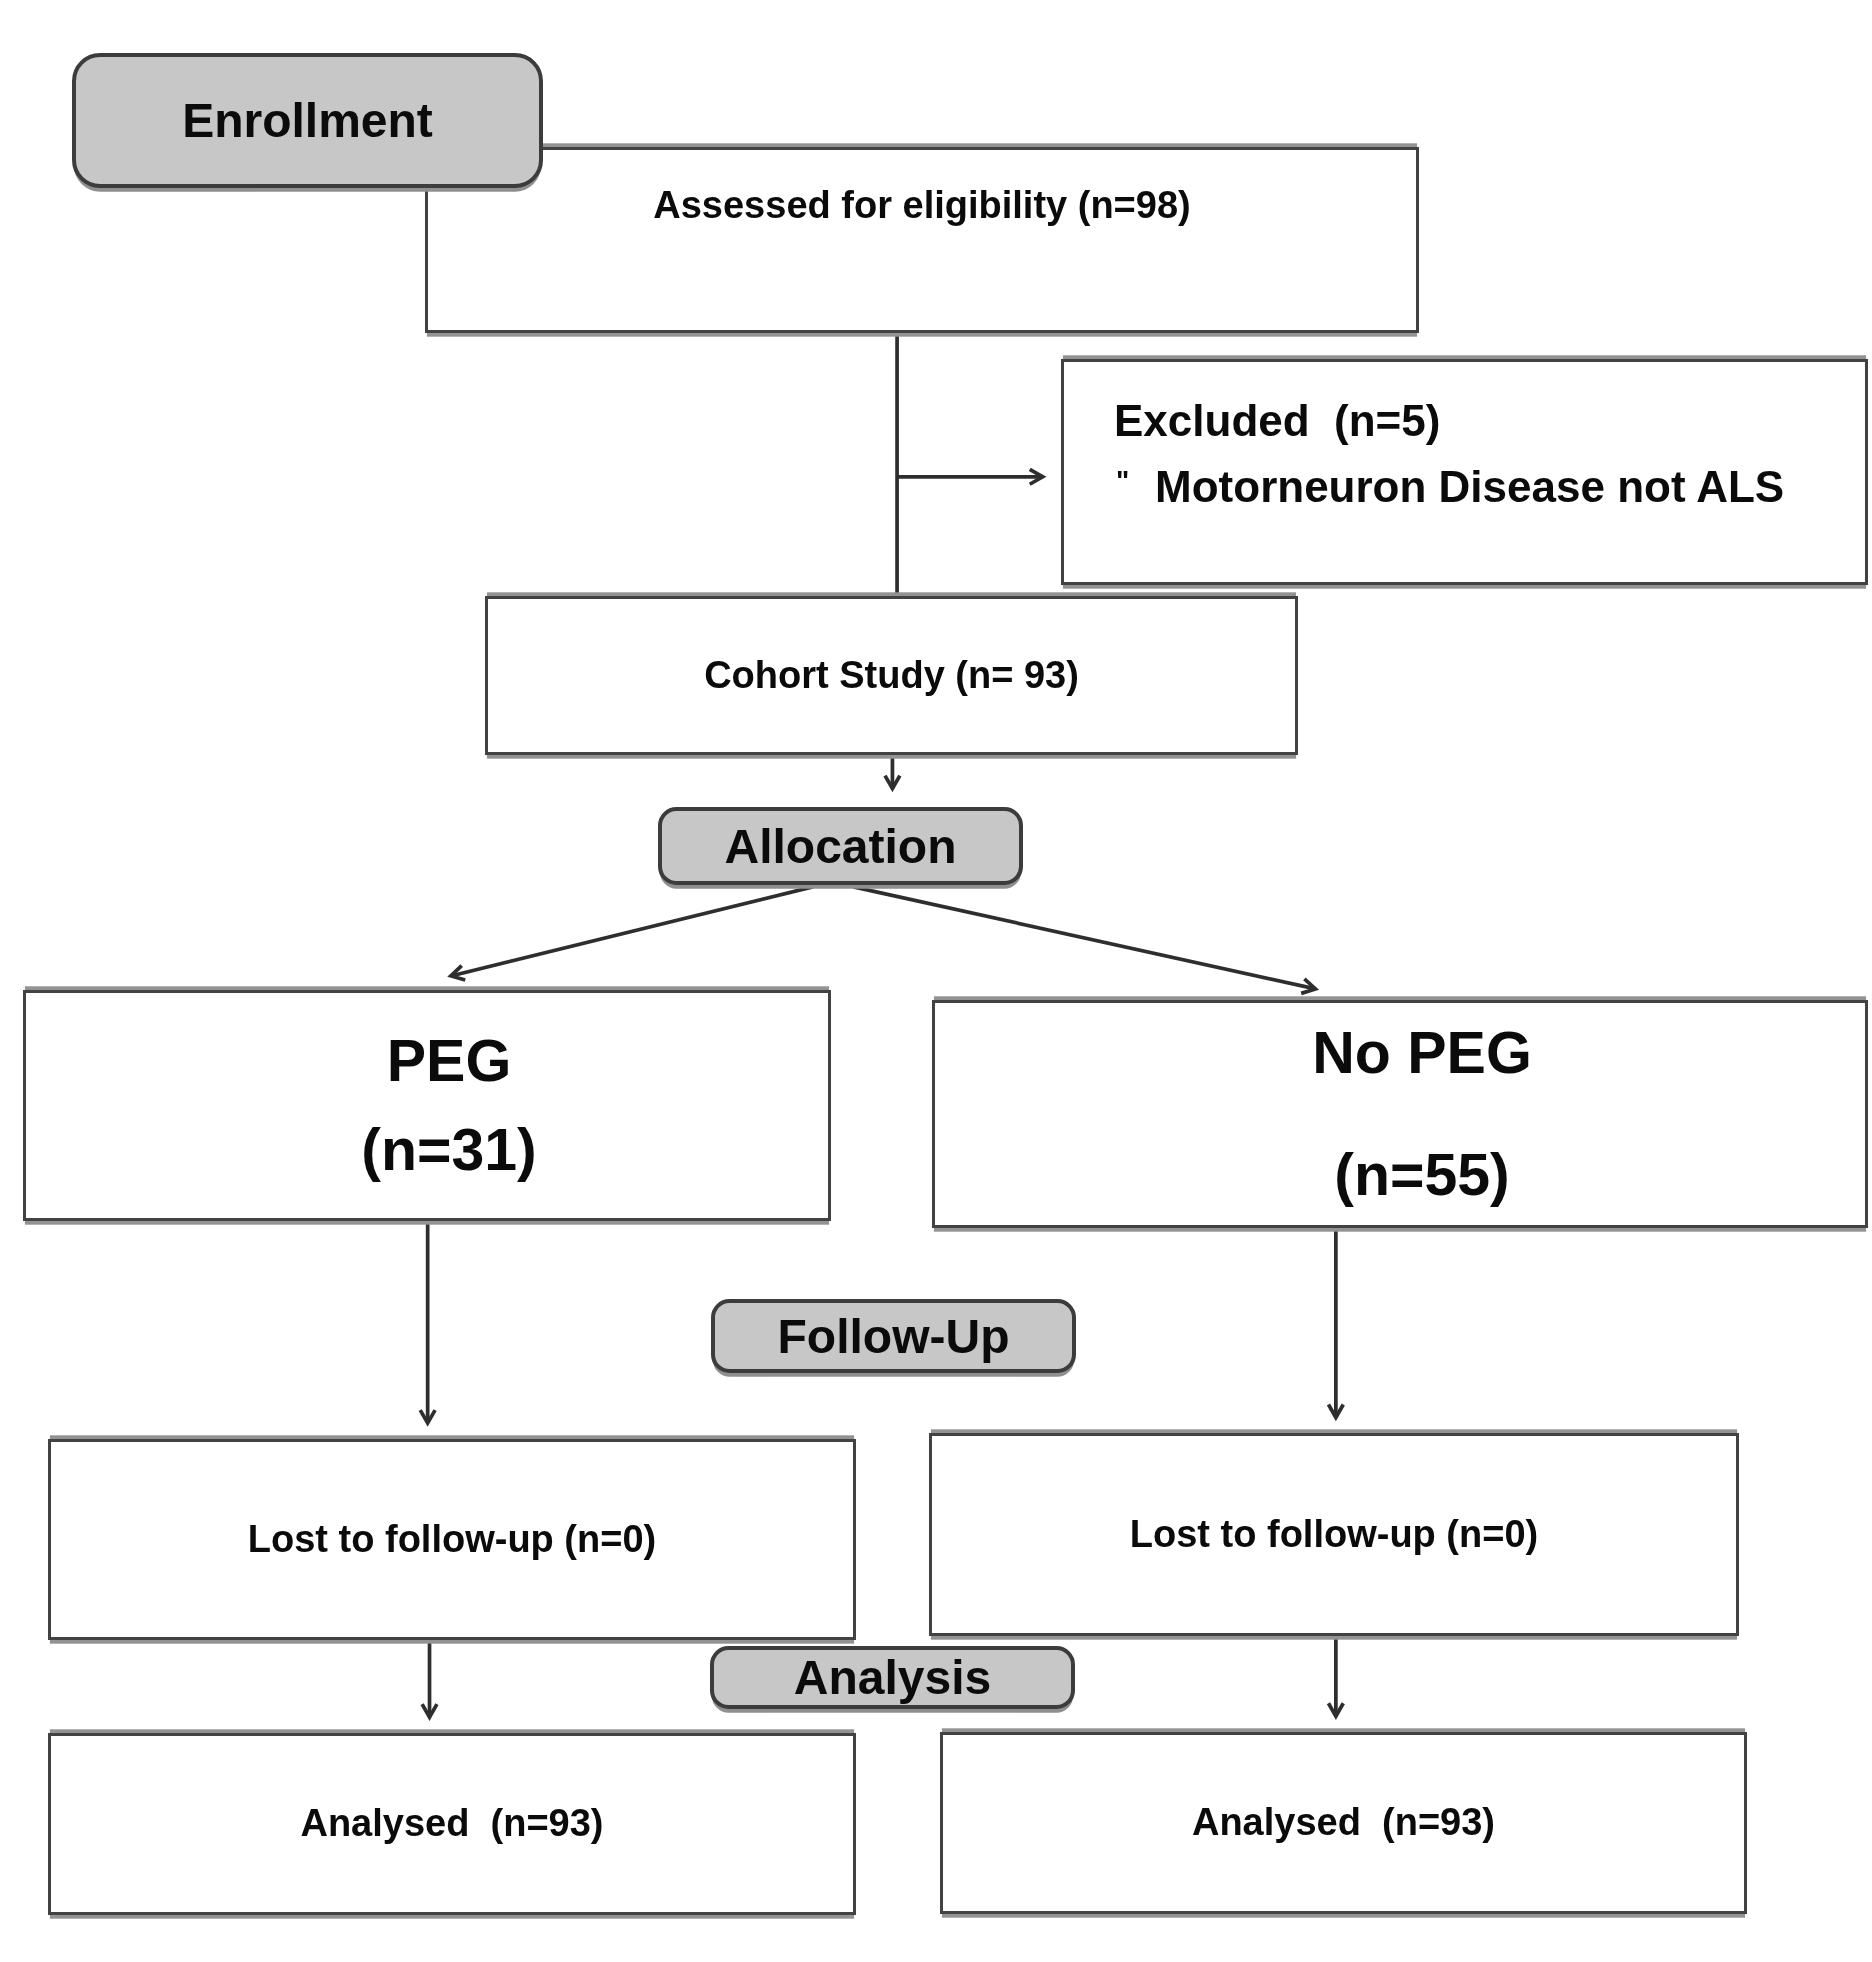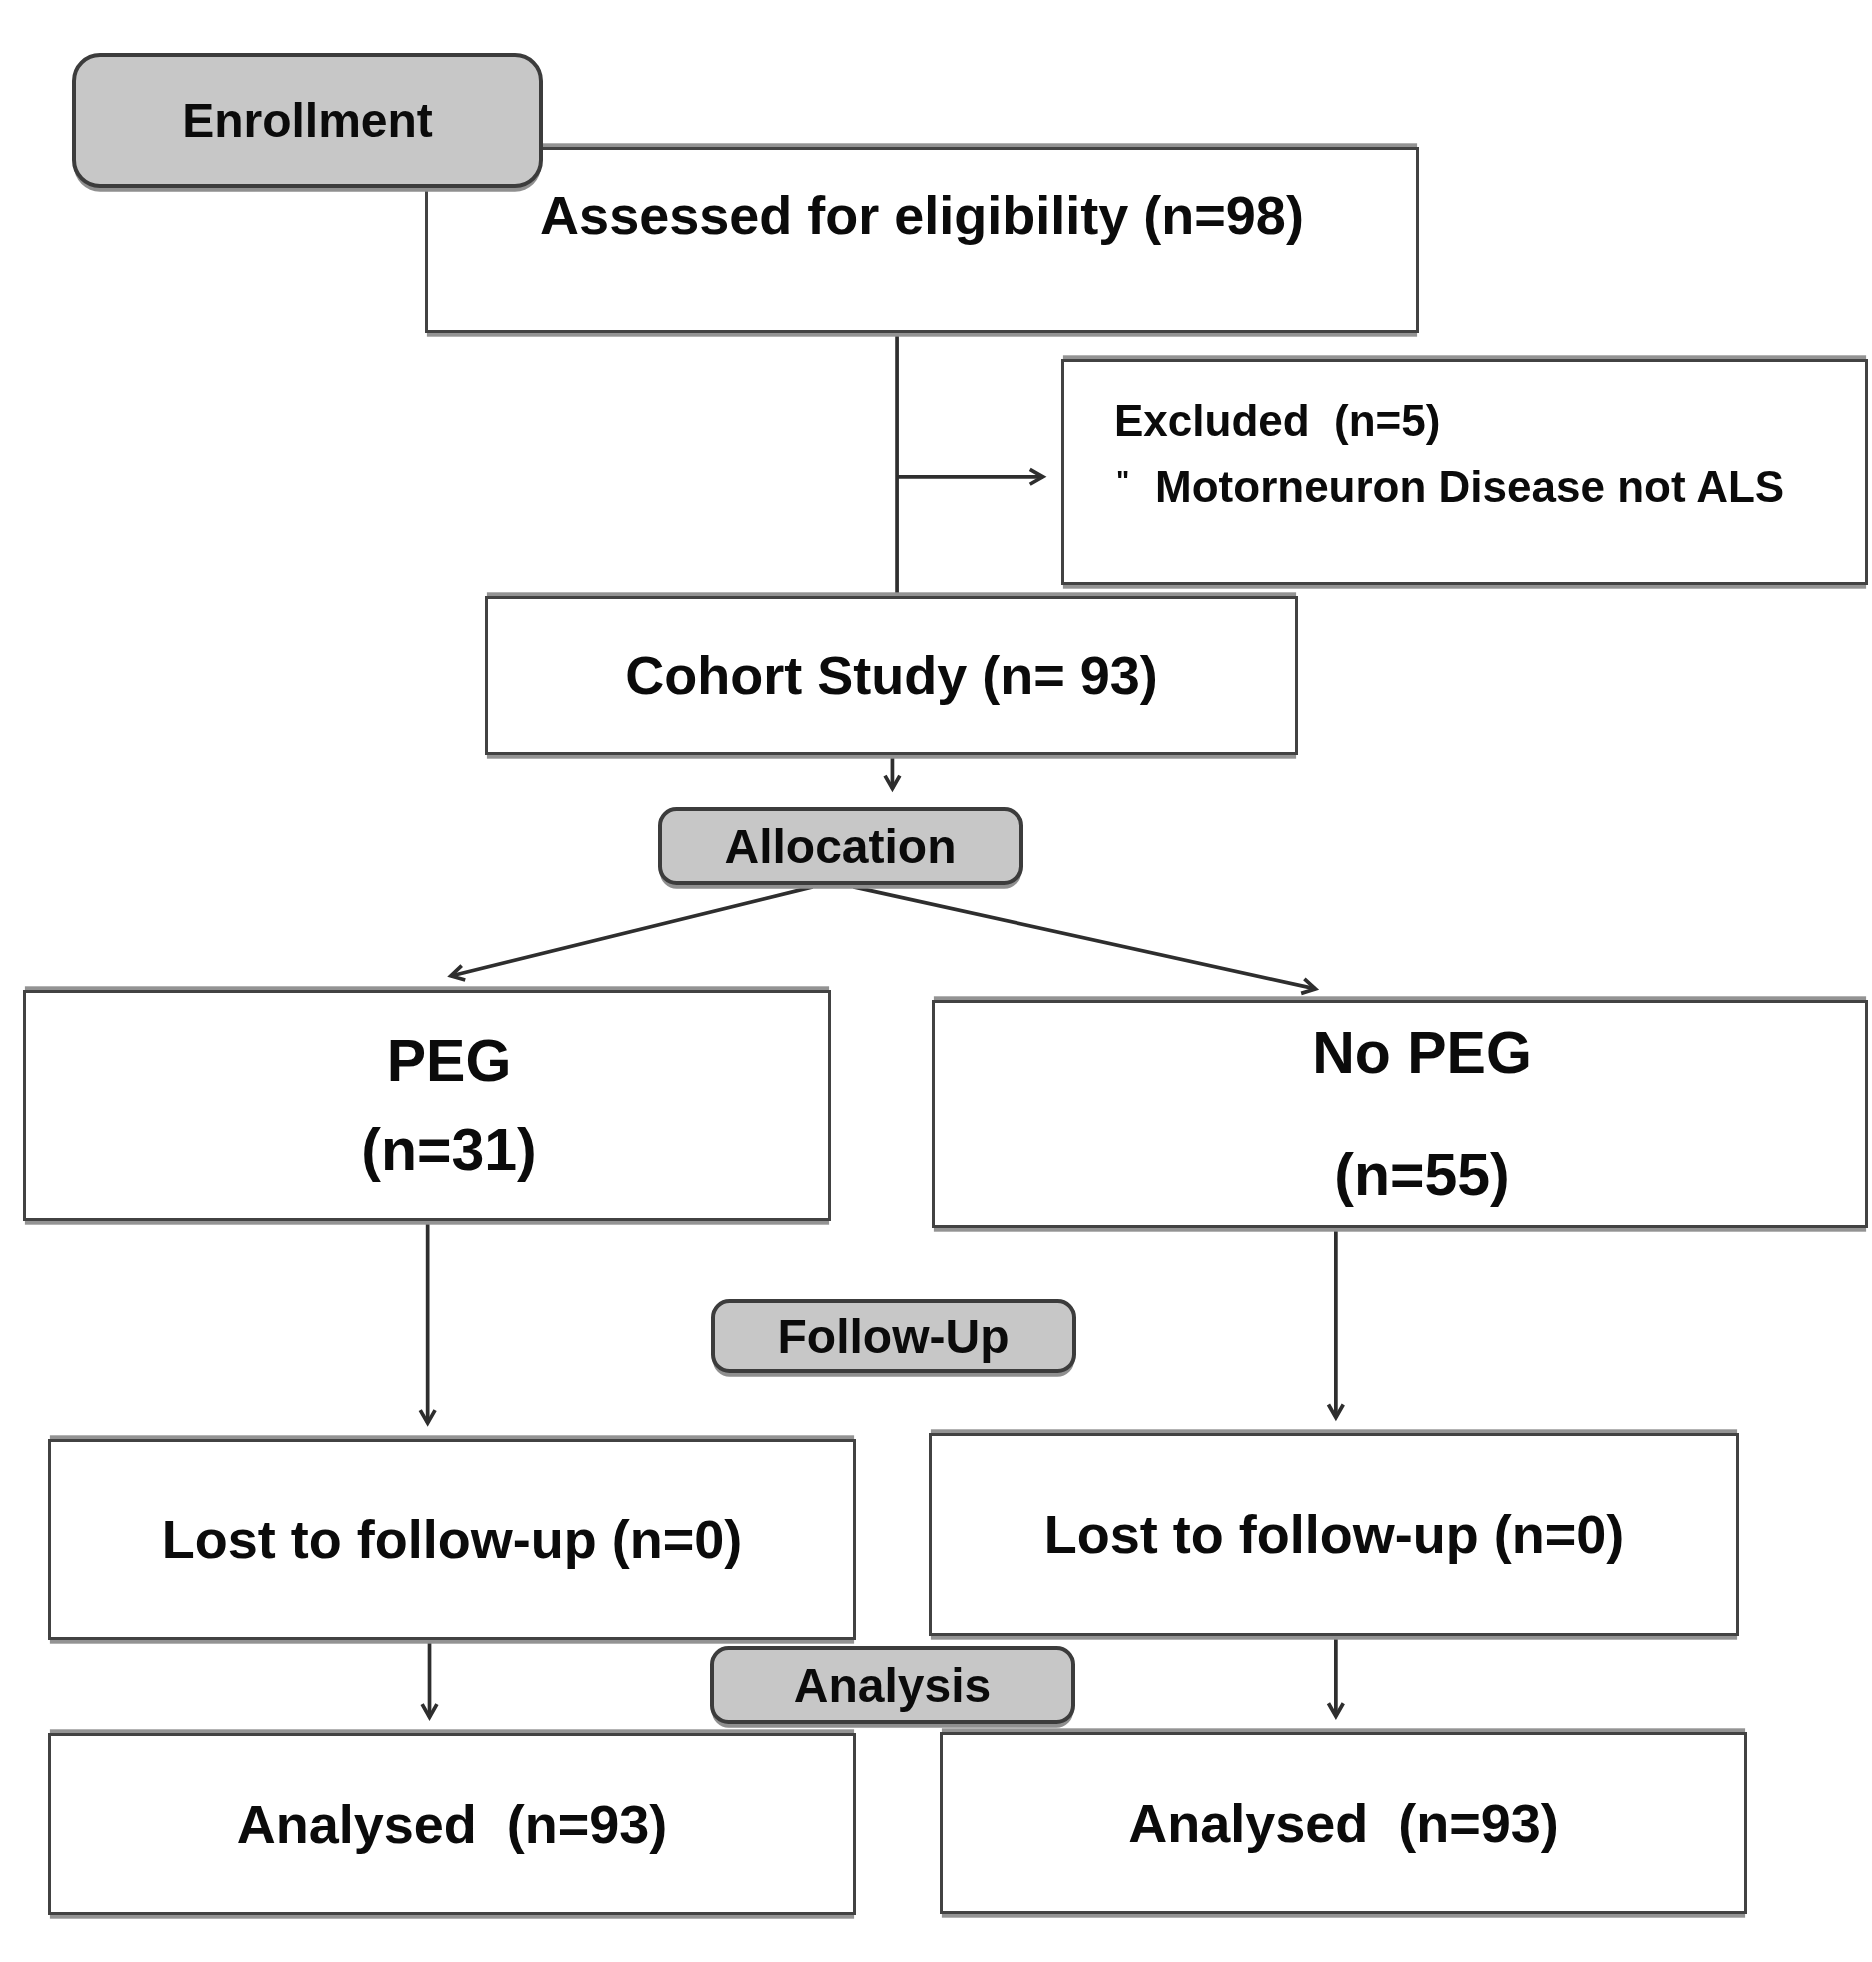--- a/index.html
+++ b/index.html
@@ -45,36 +45,36 @@
     border-radius: 24px;
     box-shadow: 0 5.6px 0 -1.9px #8f8f8f;
     display: flex;
     align-items: center;
     justify-content: center;
     text-align: center;
     font-size: 48px;
     z-index: 3;
   }
   [data-bind] { white-space: pre-wrap; }
-  .node-text { font-size: 54px; line-height: 1.2; }
+  .node-text { font-size: 38px; line-height: 1.2; }
   .big-text  { font-size: 59px; line-height: 1.5; padding-left: 44px; }
   
   #badge-enrollment { left: 72px;  top: 53px;  width: 471px; height: 135px; border-radius: 28px; }
   #box-assessed     { left: 425px; top: 147px; width: 994px; height: 186px; justify-content: flex-start; padding-top: 33px; }
   #box-excluded     { left: 1061px; top: 359px; width: 807px; height: 226px;
                       align-items: flex-start; justify-content: flex-start;
                       padding: 26px 18.6px 0 50px; text-align: left; font-size: 44px; line-height: 1.5; }
   #box-cohort       { left: 485px; top: 596px; width: 813px; height: 159px; justify-content: center; }
   #badge-allocation { left: 658px; top: 807px; width: 365px; height: 78px; border-radius: 18.6px; }
   #box-peg          { left: 23px;  top: 990px; width: 808px; height: 231px; }
   #box-nopeg        { left: 932px; top: 1000px; width: 936px; height: 228px; gap: 33px; }
   #badge-followup   { left: 711px; top: 1299px; width: 365px; height: 74px; border-radius: 18.6px; }
   #box-lost-left    { left: 48px;  top: 1439px; width: 808px; height: 201px; }
   #box-lost-right   { left: 929px; top: 1433px; width: 810px; height: 203px; }
-  #badge-analysis   { left: 710px; top: 1646px; width: 365px; height: 78px; border-radius: 18.6px; }
+  #badge-analysis   { left: 710px; top: 1646px; width: 365px; height: 63px; border-radius: 18.6px; }
   #box-analysed-left  { left: 48px;  top: 1733px; width: 808px; height: 182px; }
   #box-analysed-right { left: 940px; top: 1732px; width: 807px; height: 182px; }
   .excl-line2 { display: flex; align-items: flex-start; }
   .excl-bullet {
     font-size: 28px;
     line-height: 1;
     margin: 13px 24px 0 1.9px;
     letter-spacing: 1.9px;
   }
 </style>

